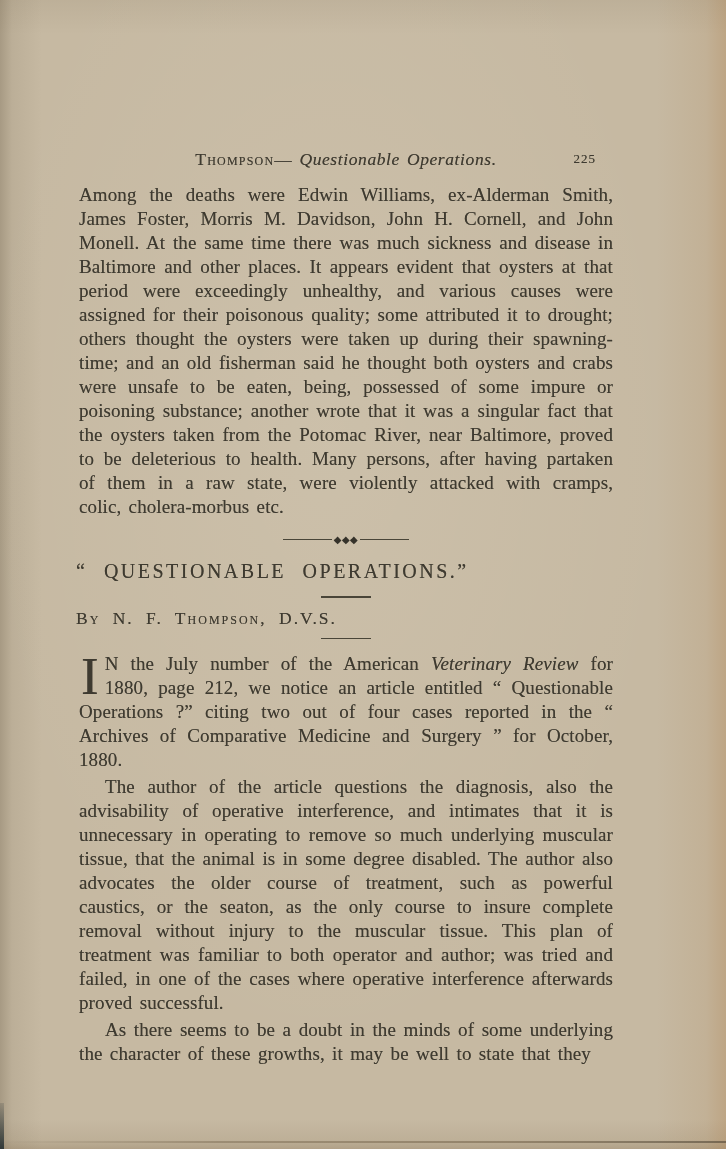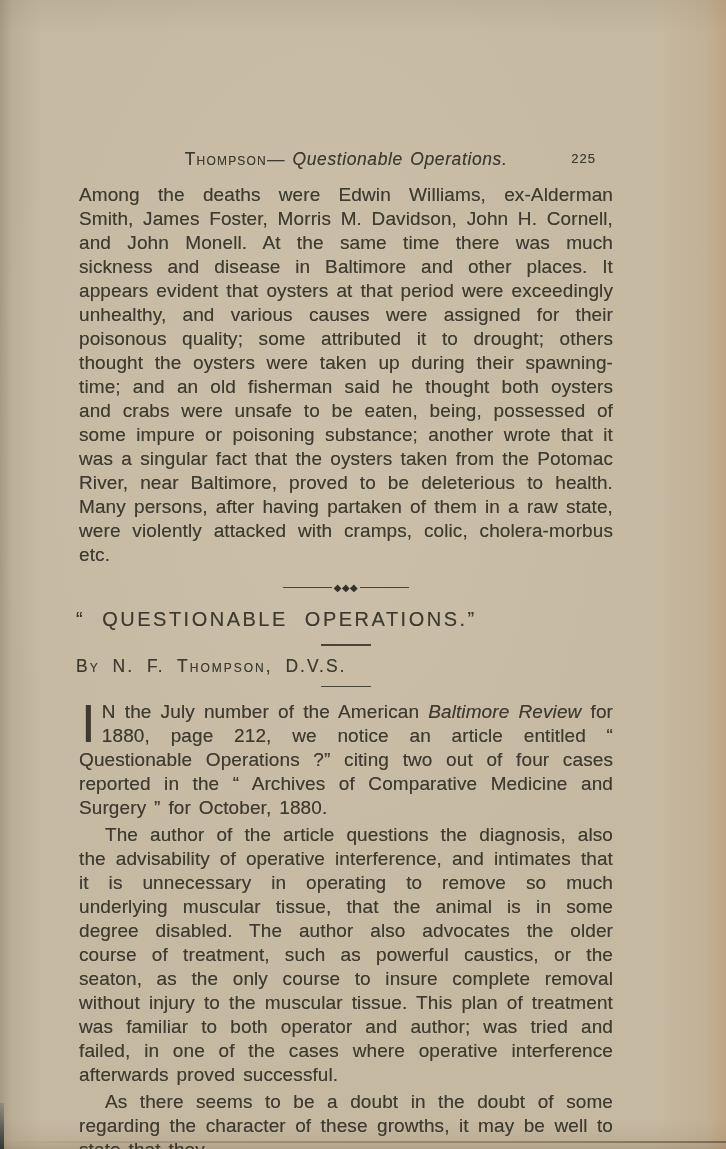--- a/index.html
+++ b/index.html
@@ -11,21 +11,21 @@
     height: 1149px;
     margin: 0 auto;
     overflow: hidden;
     background-color: #c6b9a2;
     background-image:
       radial-gradient(ellipse at 45% 38%, rgba(255,250,238,0.10), rgba(0,0,0,0) 62%),
       linear-gradient(to right, rgba(95,82,60,0.30) 0px, rgba(95,82,60,0.10) 12px, rgba(0,0,0,0) 42px),
       linear-gradient(to left, rgba(165,108,48,0.26) 0px, rgba(160,105,45,0.10) 20px, rgba(0,0,0,0) 70px),
       linear-gradient(to bottom, rgba(110,95,70,0.10) 0px, rgba(0,0,0,0) 34px),
       linear-gradient(to top, rgba(115,92,60,0.26) 0px, rgba(115,92,60,0.10) 9px, rgba(0,0,0,0) 30px);
-    font-family: Liberation Sans, sans-serif;
+    font-family: Liberation Serif, serif;
     color: #3e3a30;
   }
 
   .bottom-edge-line {
     position: absolute; left: 0; right: 0; bottom: 6px; height: 2px;
     background: linear-gradient(to right, rgba(0,0,0,0) 0%, rgba(100,82,56,0.35) 30%, rgba(100,82,56,0.45) 70%, rgba(70,60,45,0.55) 100%);
   }
   .corner-shadow {
     position: absolute; left: 0; bottom: 0; width: 4px; height: 46px;
     background: linear-gradient(to top, rgba(30,42,46,0.85), rgba(30,42,46,0.15));
@@ -133,24 +133,24 @@
     </div>
 
     <h1 class="article-title">“ QUESTIONABLE  OPERATIONS.”</h1>
 
     <div class="short-rule"></div>
 
     <div class="byline">By N. F. Thompson, D.V.S.</div>
 
     <div class="short-rule"></div>
 
-    <p class="para-intro"><span class="drop-cap">I</span><span>N the July number of the American </span><span class="italic">Baltimore Review</span><span> for 1880, page 212, we notice an article entitled “ Questionable Operations ?”  citing two out of four cases reported in the “ Archives of Comparative Medicine and Surgery ” for October, 1880.</span></p>
+    <p class="para-intro"><span class="drop-cap">I</span><span>N the July number of the American </span><span class="italic">Veterinary Review</span><span> for 1880, page 212, we notice an article entitled “ Questionable Operations ?”  citing two out of four cases reported in the “ Archives of Comparative Medicine and Surgery ” for October, 1880.</span></p>
 
     <p class="para-indent">The author of the article questions the diagnosis, also the advisability of operative interference, and intimates that it is unnecessary in operating to remove so much underlying muscular tissue, that the animal is in some degree disabled.  The author also advocates the older course of treatment, such as powerful caustics, or the seaton, as the only course to insure complete removal without injury to the muscular tissue.  This plan of treatment was familiar to both operator and author; was tried and failed, in one of the cases where operative interference afterwards proved successful.</p>
 
-    <p class="para-indent">As there seems to be a doubt in the doubt of some regarding the character of these growths, it may be well to state that they</p>
+    <p class="para-indent">As there seems to be a doubt in the minds of some underlying the character of these growths, it may be well to state that they</p>
 
   </div>
 
   <div class="bottom-edge-line"></div>
   <div class="corner-shadow"></div>
 
 </div>
 
 </body></html>

